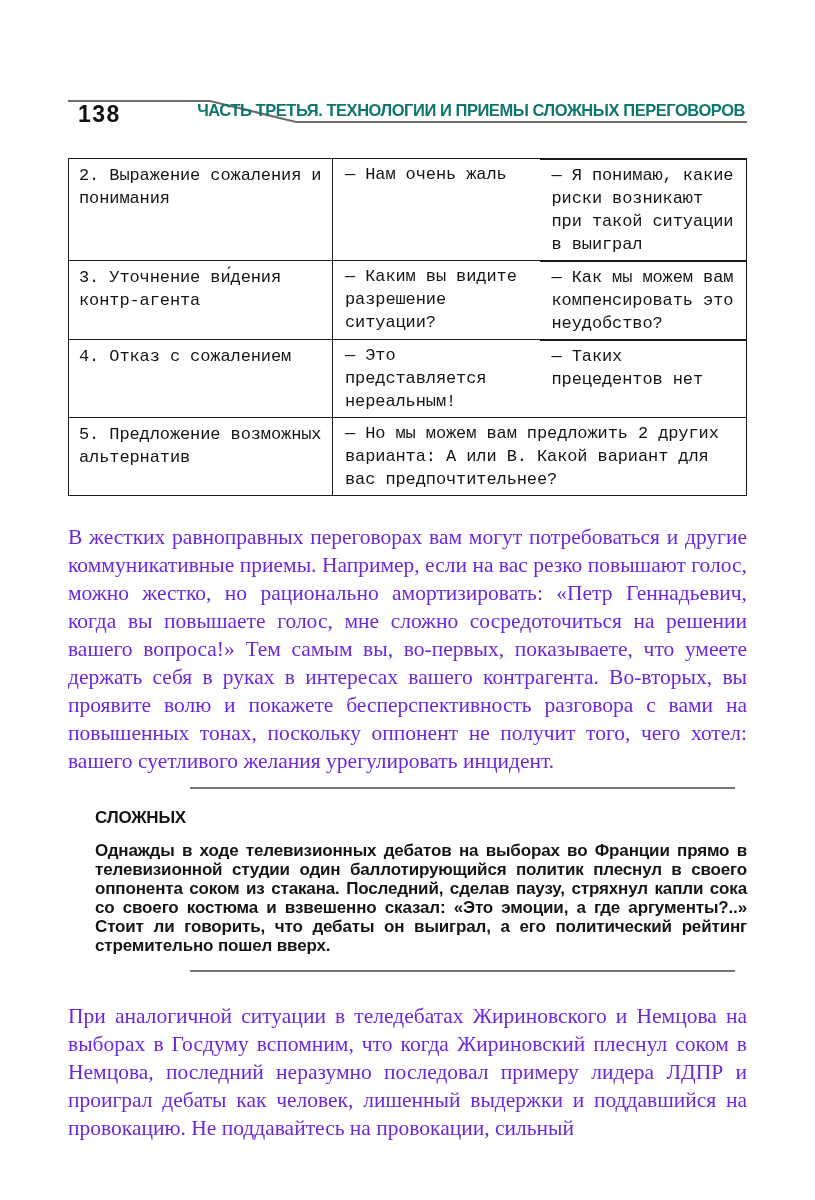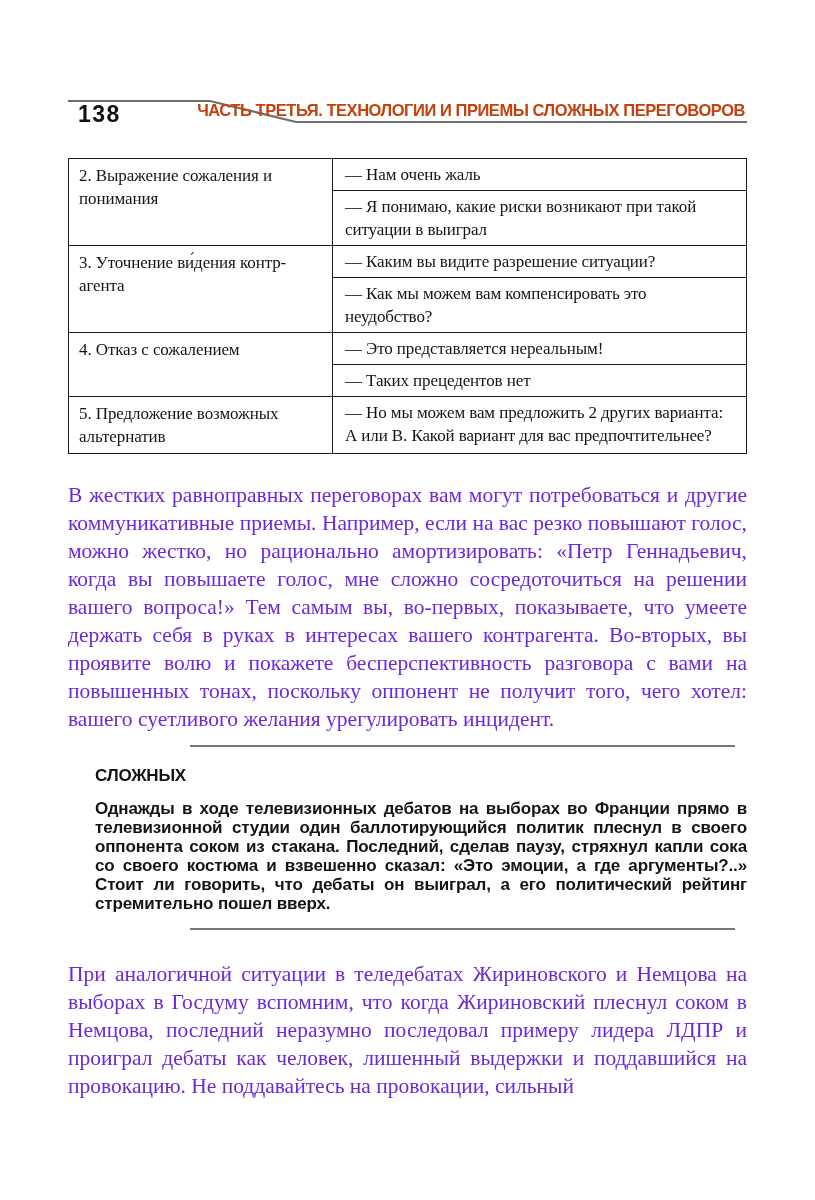--- a/index.html
+++ b/index.html
@@ -13,36 +13,36 @@
   .header{position:relative;height:34px;margin-bottom:30px;}
   .hdr-svg{position:absolute;left:0;top:0;display:block;}
   .page-num{
     position:absolute;left:10px;top:9px;
     font-family:"Liberation Sans",sans-serif;font-weight:bold;
     font-size:23px;letter-spacing:1.5px;line-height:1;
   }
   .hdr-title{
     position:absolute;right:2px;top:8px;white-space:nowrap;
     font-family:"Liberation Sans",sans-serif;font-weight:bold;
-    font-size:16.5px;letter-spacing:-0.45px;line-height:1;color:#c2410c;
+    font-size:16.5px;letter-spacing:-0.45px;line-height:1;color:#0f766e;
   }
 
   
   .rtable{
     border:1.5px solid #1c1c1c;
-    font-family:Liberation Serif, serif;
+    font-family:Liberation Mono, monospace;
     font-size:17px;line-height:23px;letter-spacing:-0.1px;color:#141414;
   }
   .trow{display:flex;border-top:1.5px solid #1c1c1c;}
   .trow:first-child{border-top:none;}
   .cell-label{
     width:264px;box-sizing:border-box;flex-shrink:0;
     padding:5px 10px;border-right:1.5px solid #1c1c1c;
   }
-  .cell-phrases{flex:1;display:flex;flex-direction:column;}
+  .cell-phrases{flex:1;display:flex;flex-direction:row;}
   .phrase{padding:4px 12px;border-top:1.5px solid #1c1c1c;flex:1;}
   .phrase:first-child{border-top:none;}
 
   
   .bodypar{
     font-size:21.5px;line-height:28px;text-align:justify;
     margin:27px 0 0 0;color:#6d28d9;
   }
   .par2{margin-top:30px;}
 

